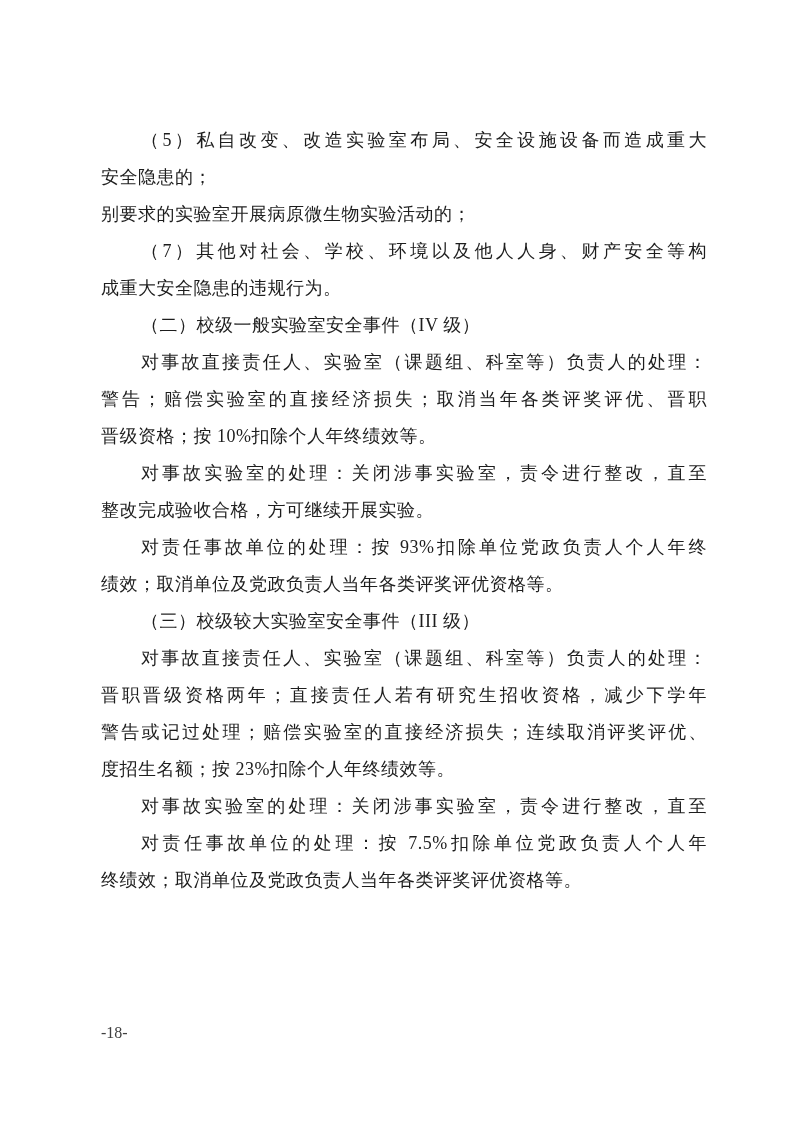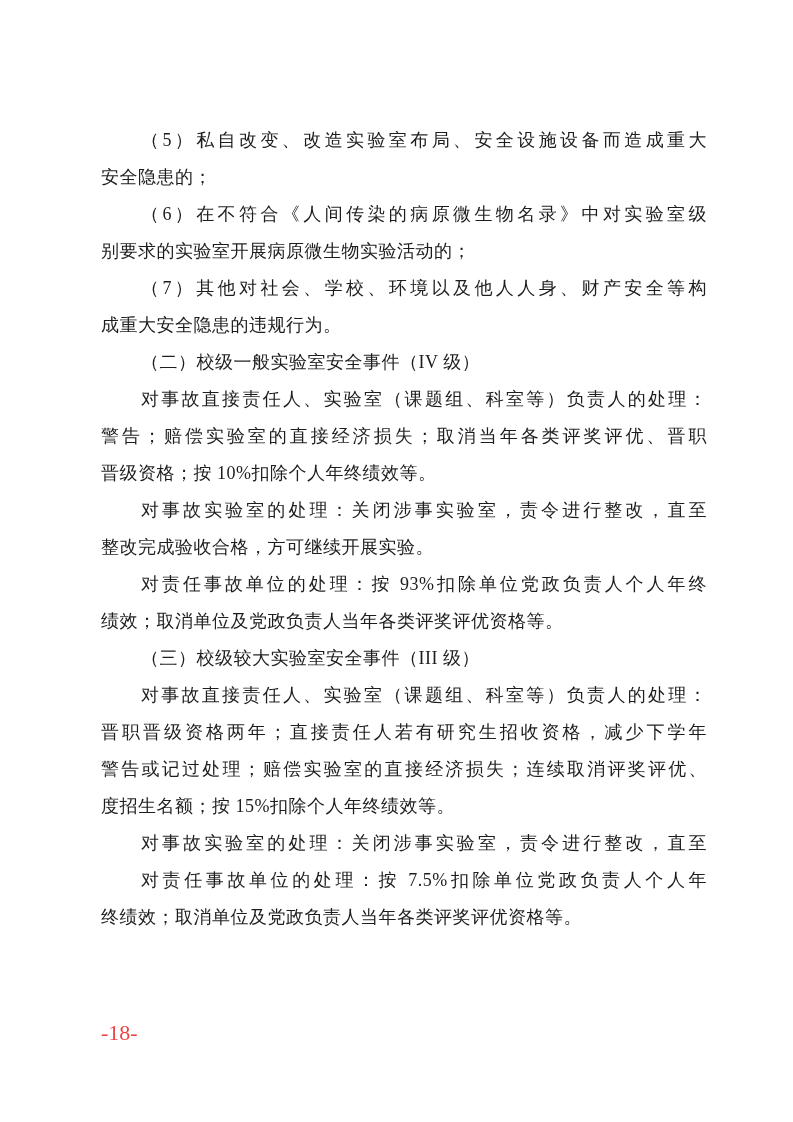--- a/index.html
+++ b/index.html
@@ -33,48 +33,47 @@
     text-align: justify;
     text-align-last: justify;
   }
   .line.indent {
     text-indent: 40px;
   }
   .page-number {
     position: absolute;
     left: 101px;
     top: 1020px;
-    font-size: 22px;
+    font-size: 16px;
     line-height: 26px;
-    color: #ef4444;
+    color: #404040;
     text-align: right;
   }
 </style>
 </head>
 <body>
 
 <div class="page">
   <div class="text-block">
       <div class="line indent full">（5）私自改变、改造实验室布局、安全设施设备而造成重大</div>
       <div class="line">安全隐患的；</div>
-      <div class="line indent full">（6）在不符合《人间传染的病原微生物名录》中对实验室级</div>
       <div class="line">别要求的实验室开展病原微生物实验活动的；</div>
       <div class="line indent full">（7）其他对社会、学校、环境以及他人人身、财产安全等构</div>
       <div class="line">成重大安全隐患的违规行为。</div>
       <div class="line indent">（二）校级一般实验室安全事件（IV 级）</div>
       <div class="line indent full">对事故直接责任人、实验室（课题组、科室等）负责人的处理：</div>
       <div class="line full">警告；赔偿实验室的直接经济损失；取消当年各类评奖评优、晋职</div>
       <div class="line">晋级资格；按 10%扣除个人年终绩效等。</div>
       <div class="line indent full">对事故实验室的处理：关闭涉事实验室，责令进行整改，直至</div>
       <div class="line">整改完成验收合格，方可继续开展实验。</div>
       <div class="line indent full">对责任事故单位的处理：按 93%扣除单位党政负责人个人年终</div>
       <div class="line">绩效；取消单位及党政负责人当年各类评奖评优资格等。</div>
       <div class="line indent">（三）校级较大实验室安全事件（III 级）</div>
       <div class="line indent full">对事故直接责任人、实验室（课题组、科室等）负责人的处理：</div>
       <div class="line full">晋职晋级资格两年；直接责任人若有研究生招收资格，减少下学年</div>
       <div class="line full">警告或记过处理；赔偿实验室的直接经济损失；连续取消评奖评优、</div>
-      <div class="line">度招生名额；按 15%扣除个人年终绩效等。</div>
+      <div class="line">度招生名额；按 23%扣除个人年终绩效等。</div>
       <div class="line indent full">对事故实验室的处理：关闭涉事实验室，责令进行整改，直至</div>
       <div class="line indent full">对责任事故单位的处理：按 7.5%扣除单位党政负责人个人年</div>
       <div class="line">终绩效；取消单位及党政负责人当年各类评奖评优资格等。</div>
     </div>
   <div class="page-number">-18-</div>
 </div>
 
 </body></html>

